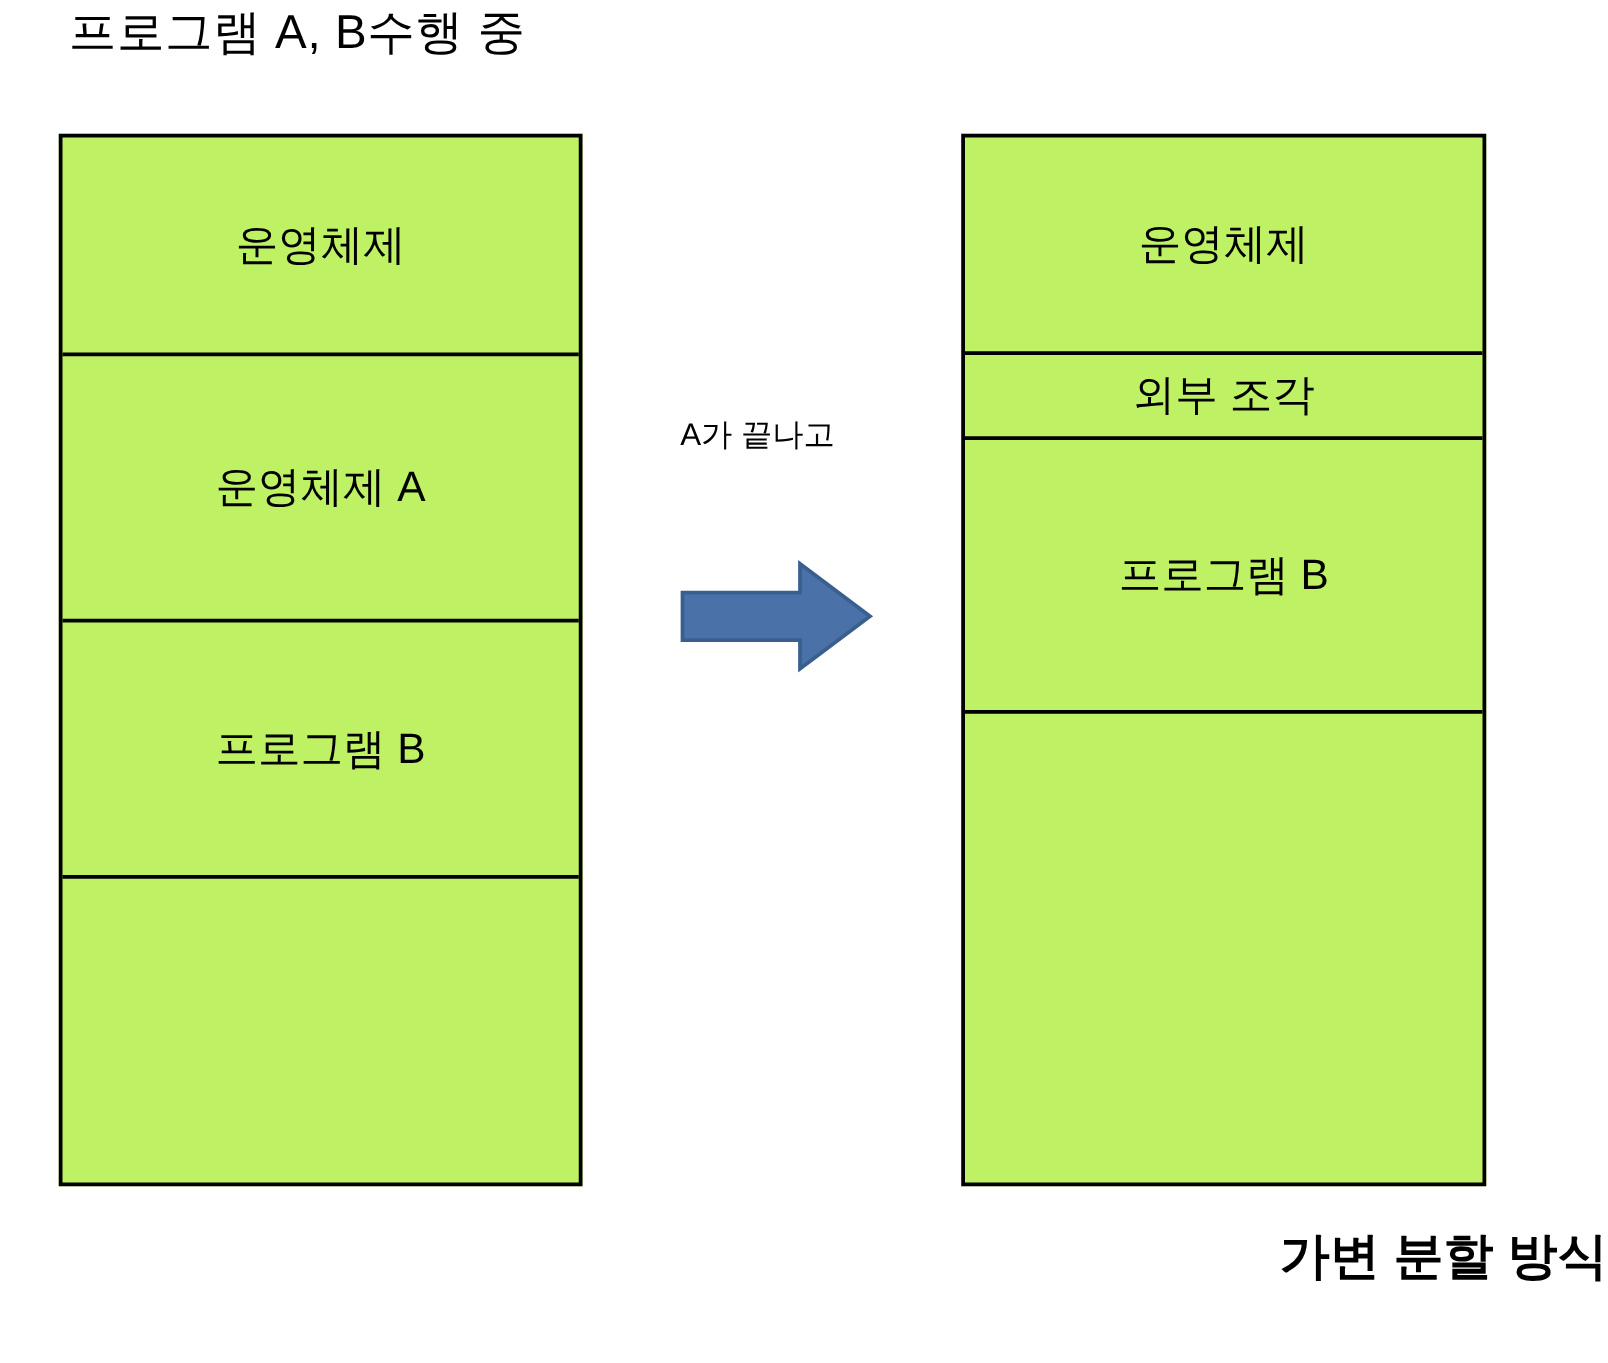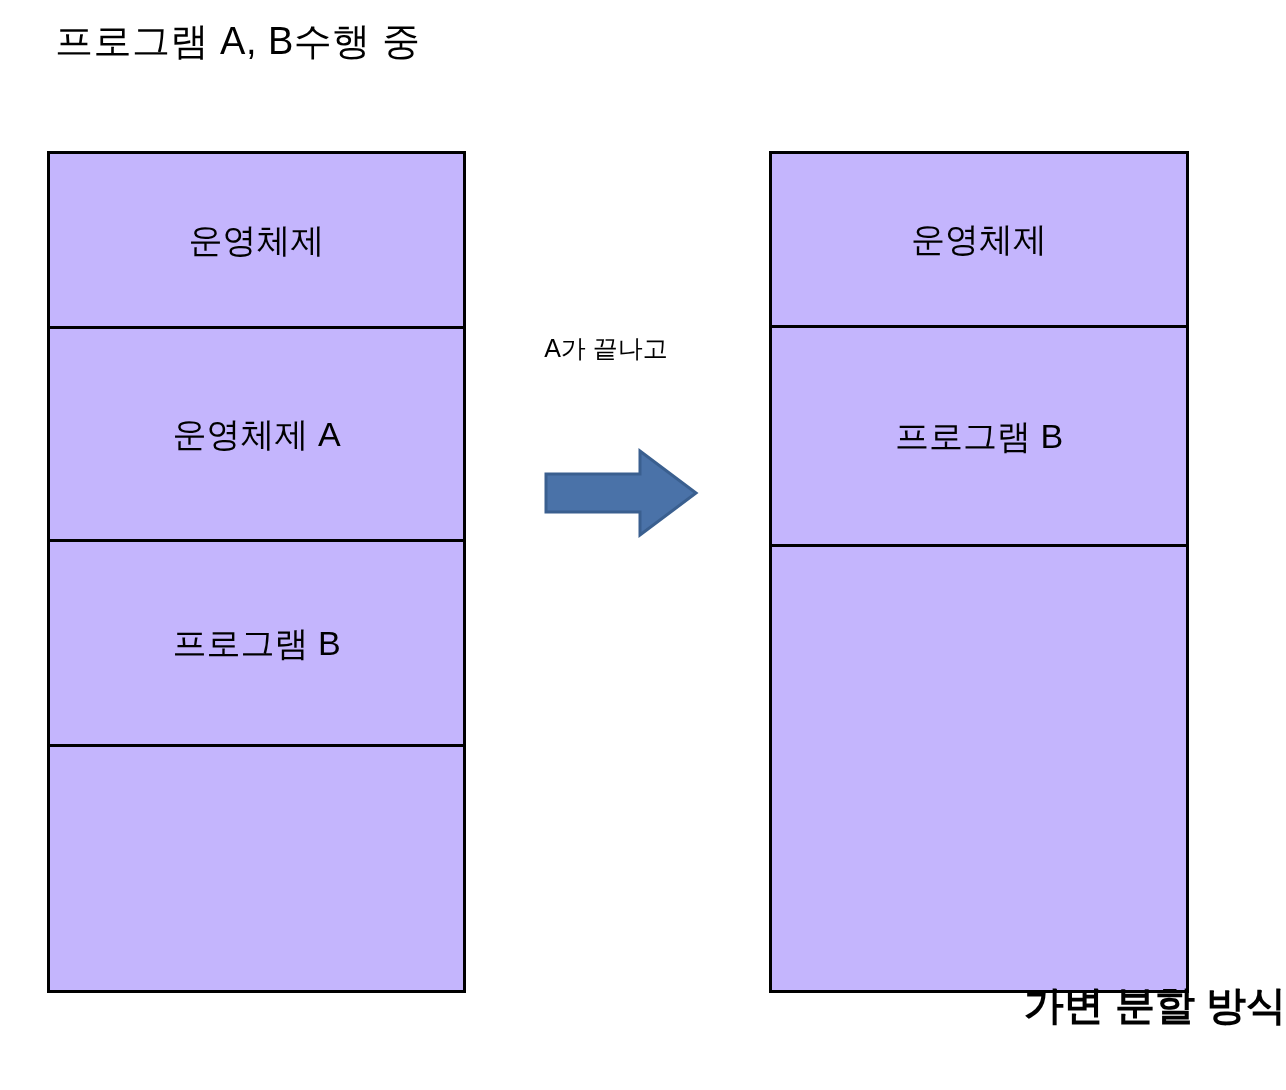--- a/index.html
+++ b/index.html
@@ -13,36 +13,35 @@
     position: relative;
     font-family: "Liberation Sans", "DejaVu Sans", sans-serif;
     color: #000000;
     overflow: hidden;
   }
 
   
   #title {
     position: absolute;
     left: 55px;
-    top: 17px;
+    top: 2px;
     font-size: 38px;
     line-height: 48px;
     letter-spacing: 0.5px;
     white-space: nowrap;
   }
 
   
   .memory-box {
     position: absolute;
     box-sizing: border-box;
     border: 3px solid #000000;
-    background: #c4b5fd;
+    background: #bef264;
     display: flex;
     flex-direction: column;
-    margin-top: 44px;
   }
   #memory-box-before {
     left: 47px;
     top: 107px;
     width: 419px;
     height: 842px;
   }
   #memory-box-after {
     left: 769px;
     top: 107px;
@@ -135,19 +134,22 @@
   </div>
   <svg id="arrow-icon" viewBox="0 0 155 90" preserveAspectRatio="none">
     <polygon id="arrow-shape" points="2,26 96,26 96,3 152,45 96,87 96,64 2,64" fill="#4A72A8" stroke="#3A5F8F" stroke-width="3" stroke-linejoin="miter"></polygon>
   </svg>
 </div>
 
 <div class="memory-box" id="memory-box-after">
     <div class="memory-row" style="height: 20.8%;">
       <span class="row-label">운영체제</span>
     </div>
+    <div class="memory-row" style="height: 8.1%;">
+      <span class="row-label">외부 조각</span>
+    </div>
     <div class="memory-row" style="height: 26.2%;">
       <span class="row-label">프로그램 B</span>
     </div>
     <div class="memory-row empty" style="height: 8.7%;"></div>
   </div>
 
 <div id="bottom-caption">가변 분할 방식</div>
 
 </body></html>

